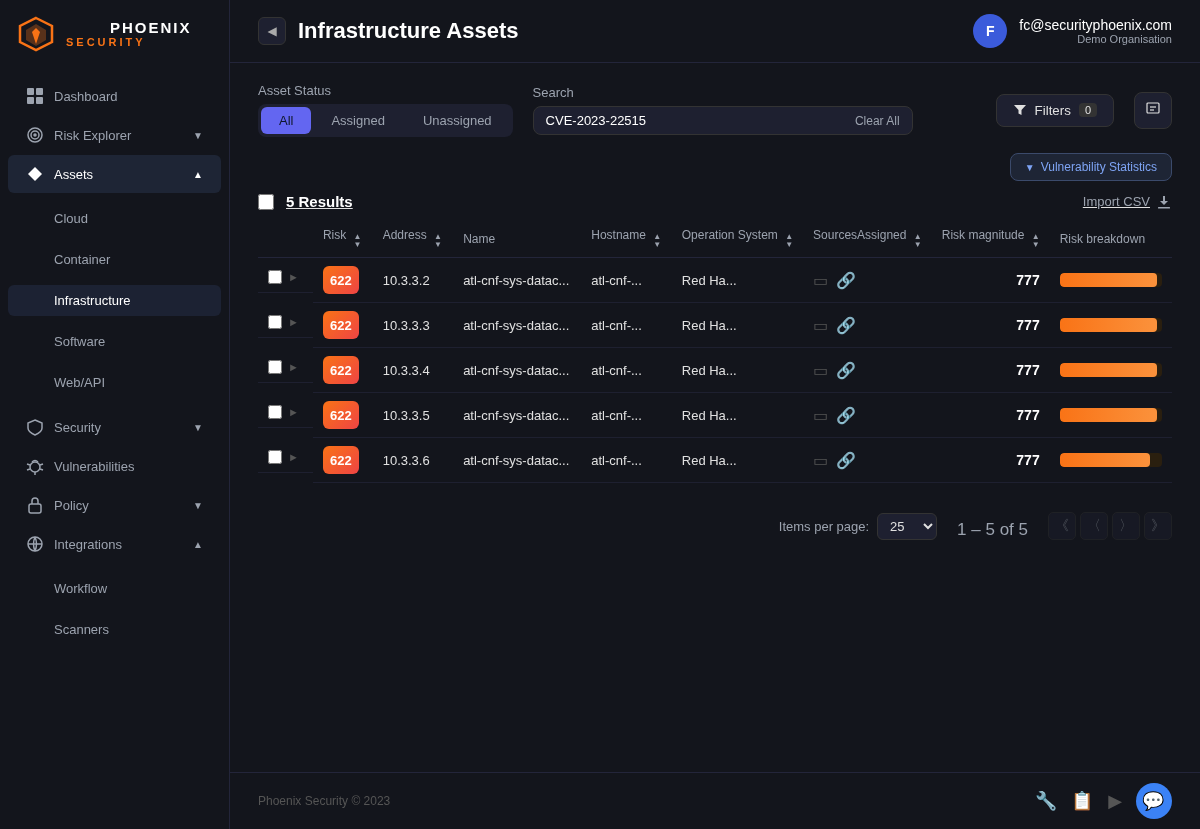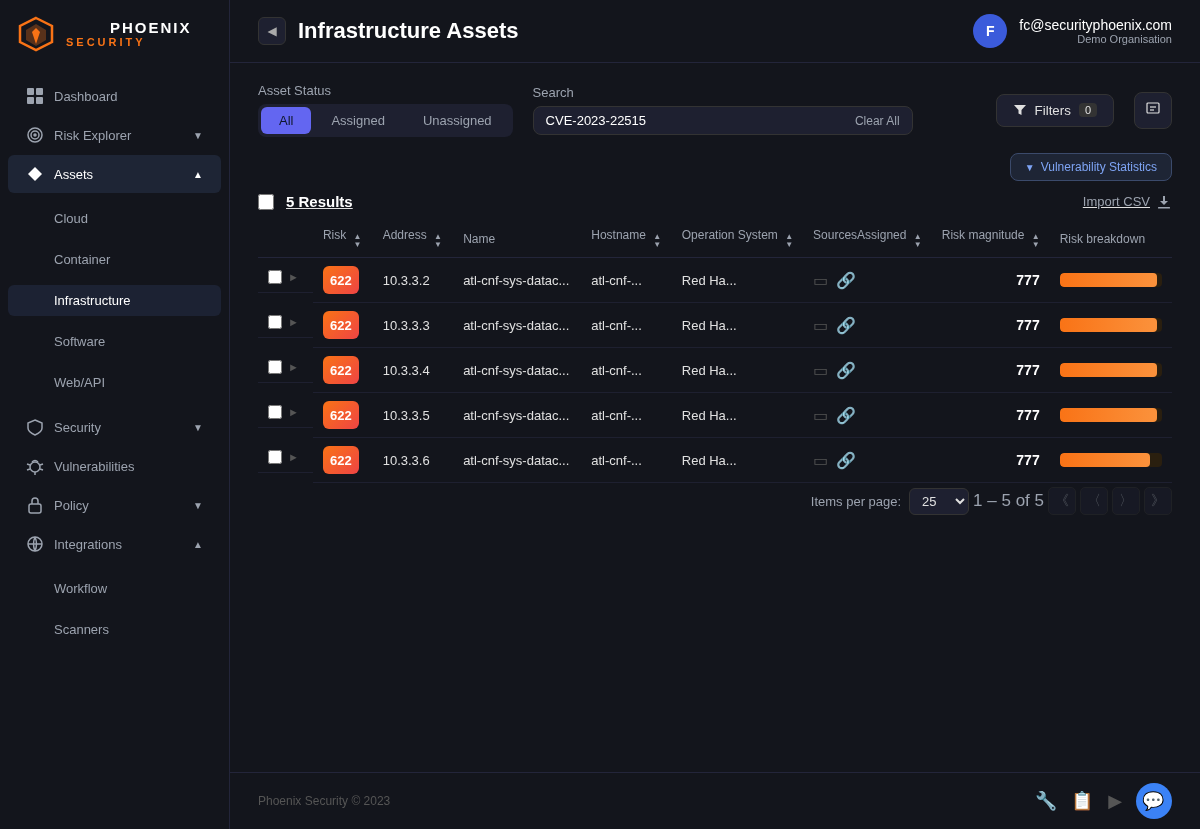--- a/index.html
+++ b/index.html
@@ -79,21 +79,21 @@
 
     .action-icons { display: flex; gap: 8px; align-items: center; }
     .action-icon { color: #555; font-size: 16px; cursor: pointer; }
 
     .risk-mag-cell { color: #fff; font-weight: 600; font-size: 14px; text-align: right; }
     .risk-bar-cell { min-width: 120px; }
     .risk-bar-outer { background: #2a1f0f; border-radius: 4px; height: 14px; overflow: hidden; }
     .risk-bar-inner { height: 100%; background: linear-gradient(90deg, #f97316, #fb923c); border-radius: 4px; }
 
     
-    .pagination-bar { display: flex; align-items: center; justify-content: flex-end; margin-top: 4px; gap: 4px; }
+    .pagination-bar { display: flex; align-items: flex-end; justify-content: flex-end; margin-top: 29px; gap: 20px; }
     .items-per-page { display: flex; align-items: center; gap: 8px; color: #9ca3af; font-size: 13px; }
     .per-page-select { background: #1e2030; border: 1px solid #333; border-radius: 6px; color: #e0e0e0; padding: 4px 8px; font-size: 13px; }
     .page-info { color: #9ca3af; font-size: 17px; }
     .page-nav { display: flex; align-items: center; gap: 4px; }
     .page-nav-btn { width: 28px; height: 28px; border-radius: 5px; border: 1px solid #333; background: #1e2030; color: #9ca3af; cursor: pointer; display: flex; align-items: center; justify-content: center; font-size: 14px; }
     .page-nav-btn.disabled { opacity: 0.4; cursor: default; }
 
     
     .footer { padding: 10px 28px; border-top: 1px solid #23253a; display: flex; align-items: center; justify-content: space-between; background: #13151c; }
     .footer-copy { color: #555; font-size: 12px; }

